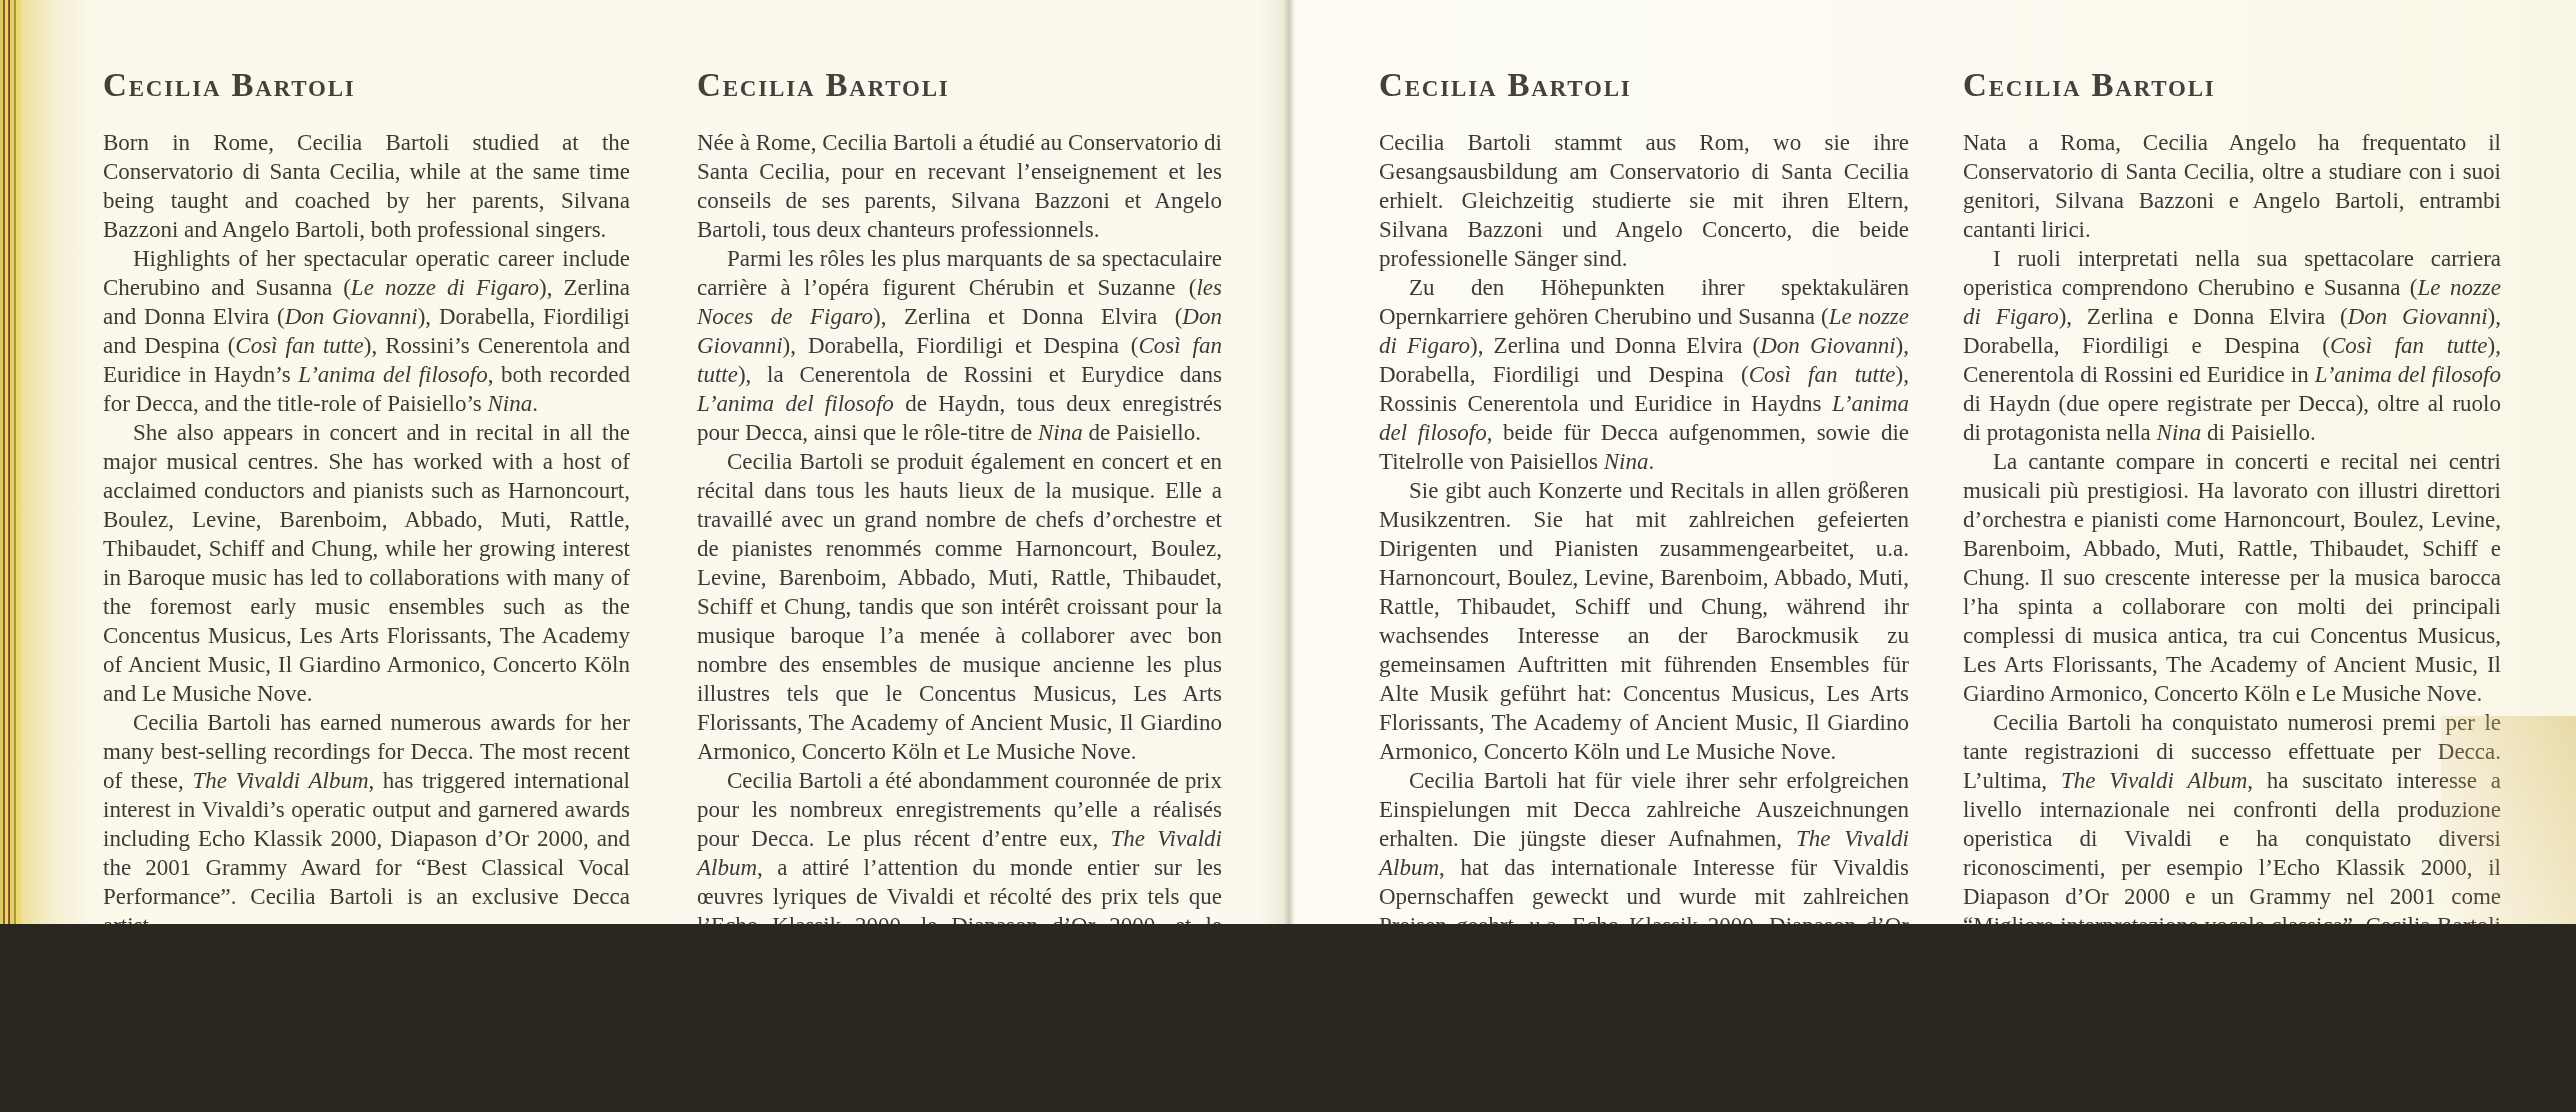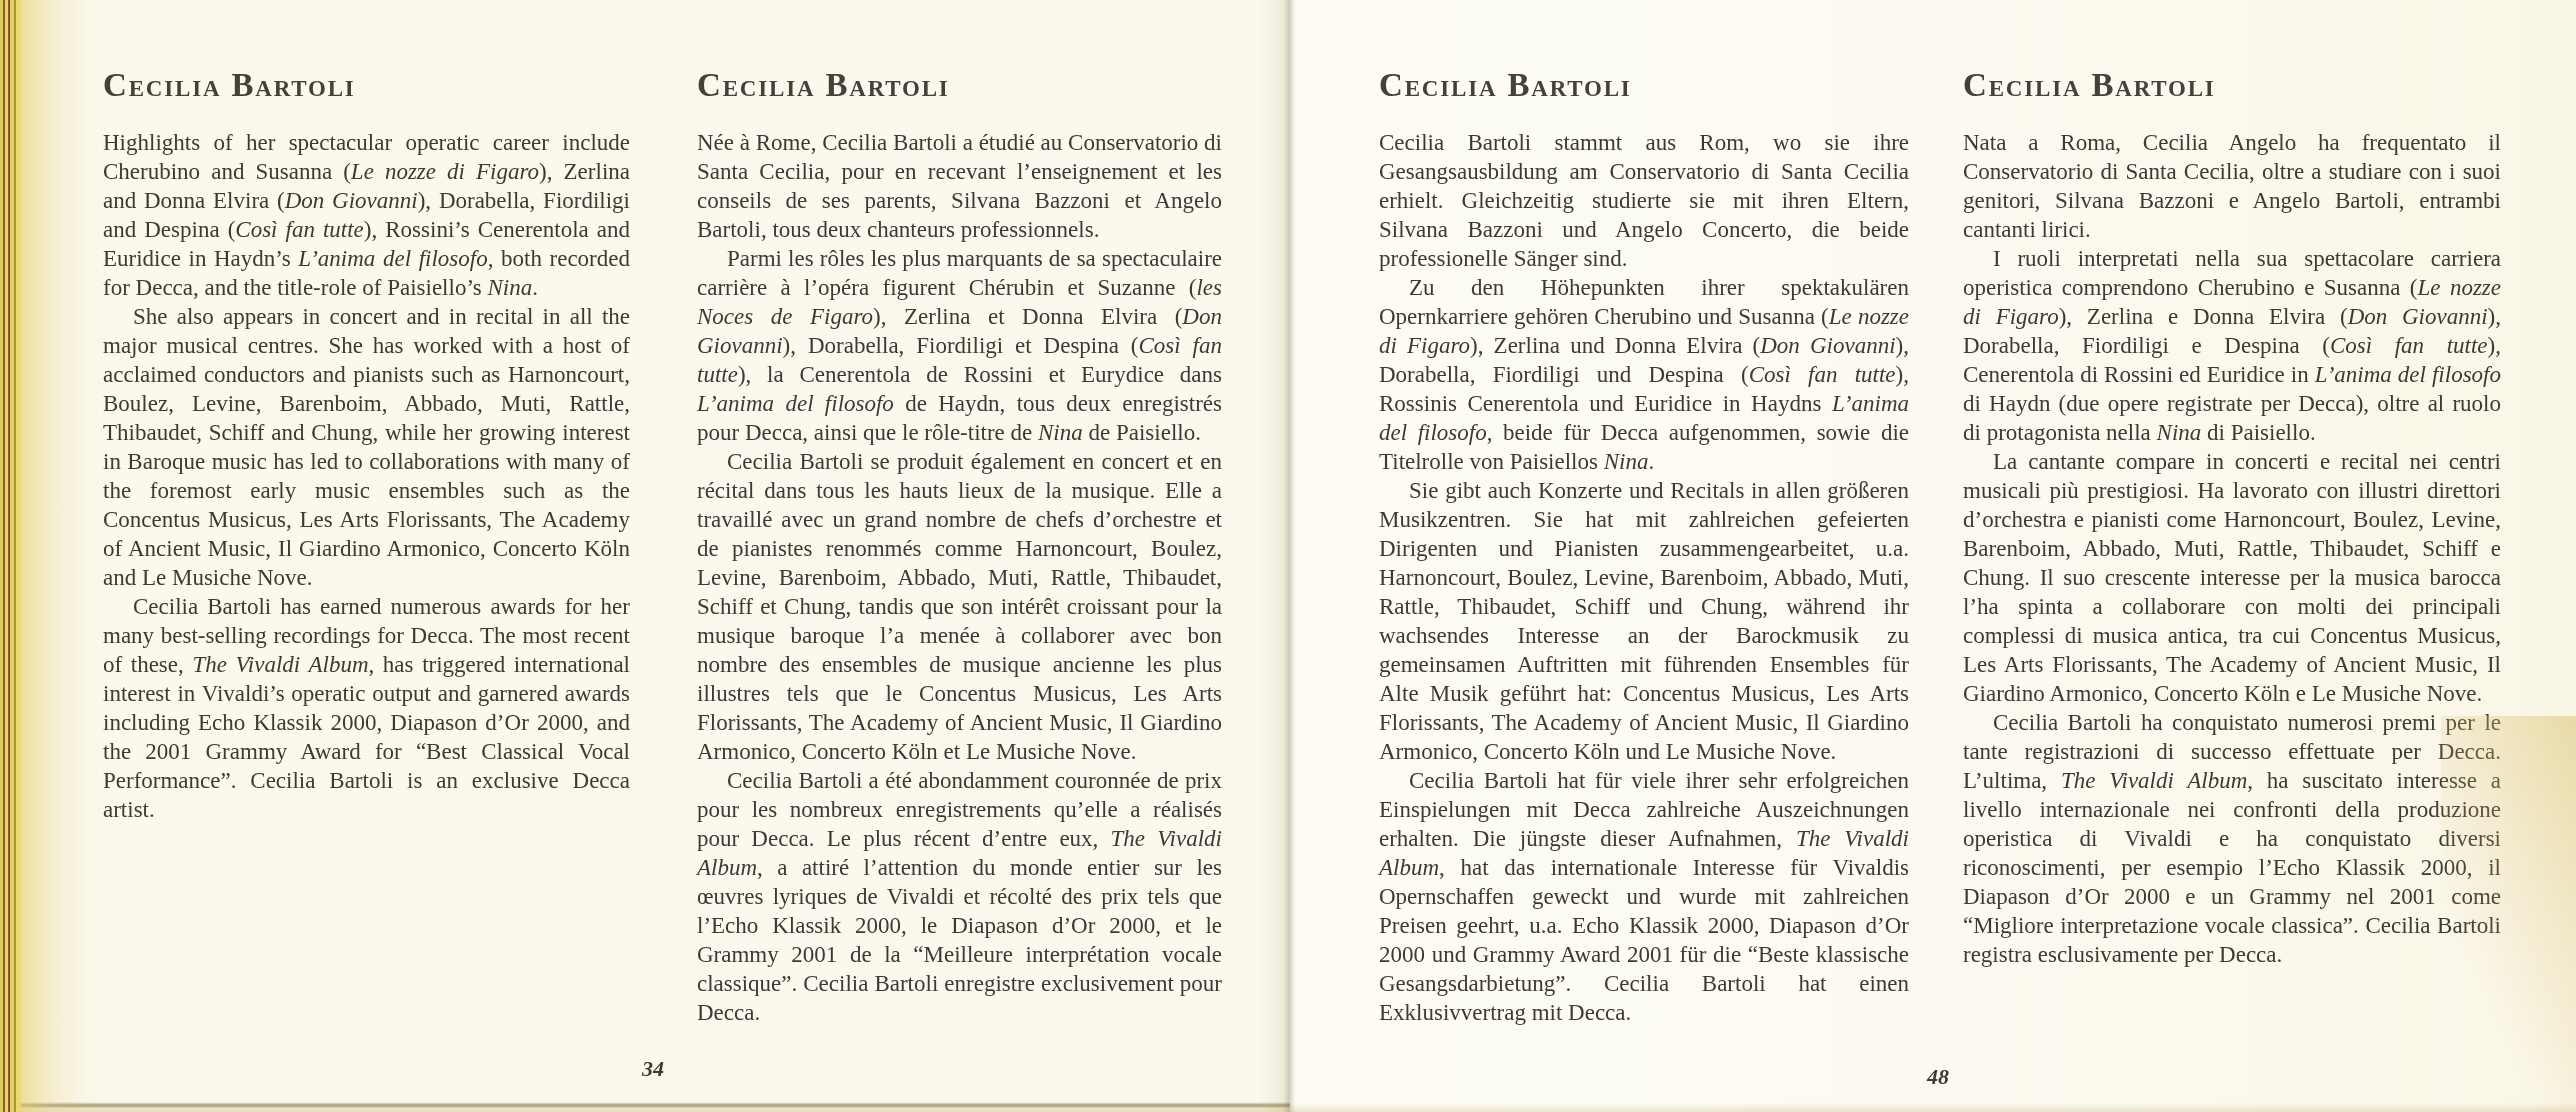--- a/index.html
+++ b/index.html
@@ -2,21 +2,21 @@
 <html style="font-size:12.7px"><head>
 <meta charset="utf-8">
 <style>
   html,body{margin:0;padding:0;}
   body{
     width:2576px;height:1112px;
     font-family:"Liberation Serif","DejaVu Serif",serif;
     background:#2a2620;
   }
   .spread{
-    position:relative;width:2576px;height:1112px;overflow:hidden;
+    position:relative;width:2576px;height:924px;overflow:hidden;
     background:#fbf9ec;
   }
   .page{position:absolute;top:0;height:100%;}
   .page-left{left:0;width:1290px;background:linear-gradient(90deg,#f6f2e0 0,#fbf9ec 119px,#fbf9ee 100%);}
   .page-right{left:1290px;width:1286px;background:linear-gradient(90deg,#fdfcf5 0,#fcfaf0 55%,#faf6e7 100%);}
 
   .column{position:absolute;top:67px;}
   .col-en{left:103px;width:527px;}
   .col-fr{left:697px;width:525px;}
   .col-de{left:89px;width:530px;}
@@ -78,20 +78,21 @@
 </style>
 </head>
 <body>
 
 <div class="spread">
 
   <div class="page page-left">
     <section class="column col-en" lang="en">
       <h2 class="col-title">Cecilia Bartoli</h2>
       <div class="col-body">
+          <p><span>Born in Rome, Cecilia Bartoli studied at the Conservatorio di Santa Cecilia, while at the same time being taught and coached by her parents, Silvana Bazzoni and Angelo Bartoli, both professional singers.</span></p>
           <p><span>Highlights of her spectacular operatic career include Cherubino and Susanna (</span><i>Le nozze di Figaro</i><span>), Zerlina and Donna Elvira (</span><i>Don Giovanni</i><span>), Dorabella, Fiordiligi and Despina (</span><i>Così fan tutte</i><span>), Rossini’s Cenerentola and Euridice in Haydn’s </span><i>L’anima del filosofo</i><span>, both recorded for Decca, and the title-role of Paisiello’s </span><i>Nina</i><span>.</span></p>
           <p><span>She also appears in concert and in recital in all the major musical centres. She has worked with a host of acclaimed conductors and pianists such as Harnoncourt, Boulez, Levine, Barenboim, Abbado, Muti, Rattle, Thibaudet, Schiff and Chung, while her growing interest in Baroque music has led to collaborations with many of the foremost early music ensembles such as the Concentus Musicus, Les Arts Florissants, The Academy of Ancient Music, Il Giardino Armonico, Concerto Köln and Le Musiche Nove.</span></p>
           <p><span>Cecilia Bartoli has earned numerous awards for her many best-selling recordings for Decca. The most recent of these, </span><i>The Vivaldi Album</i><span>, has triggered international interest in Vivaldi’s operatic output and garnered awards including Echo Klassik 2000, Diapason d’Or 2000, and the 2001 Grammy Award for “Best Classical Vocal Performance”. Cecilia Bartoli is an exclusive Decca artist.</span></p>
         </div>
     </section>
     <section class="column col-fr" lang="fr">
       <h2 class="col-title">Cecilia Bartoli</h2>
       <div class="col-body">
           <p><span>Née à Rome, Cecilia Bartoli a étudié au Conservatorio di Santa Cecilia, pour en recevant l’enseignement et les conseils de ses parents, Silvana Bazzoni et Angelo Bartoli, tous deux chanteurs professionnels.</span></p>
           <p><span>Parmi les rôles les plus marquants de sa spectaculaire carrière à l’opéra figurent Chérubin et Suzanne (</span><i>les Noces de Figaro</i><span>), Zerlina et Donna Elvira (</span><i>Don Giovanni</i><span>), Dorabella, Fiordiligi et Despina (</span><i>Così fan tutte</i><span>), la Cenerentola de Rossini et Eurydice dans </span><i>L’anima del filosofo</i><span> de Haydn, tous deux enregistrés pour Decca, ainsi que le rôle-titre de </span><i>Nina</i><span> de Paisiello.</span></p>

